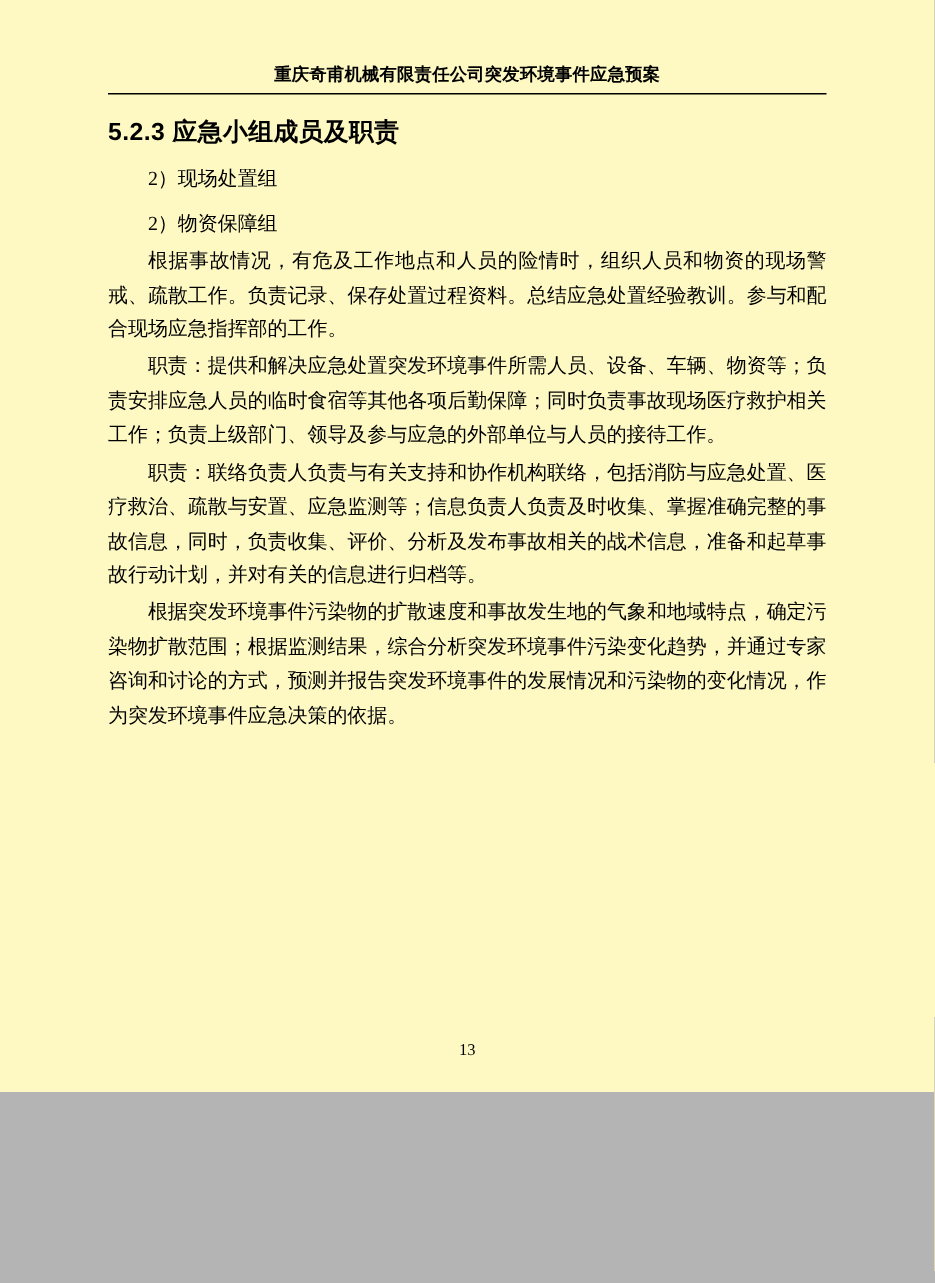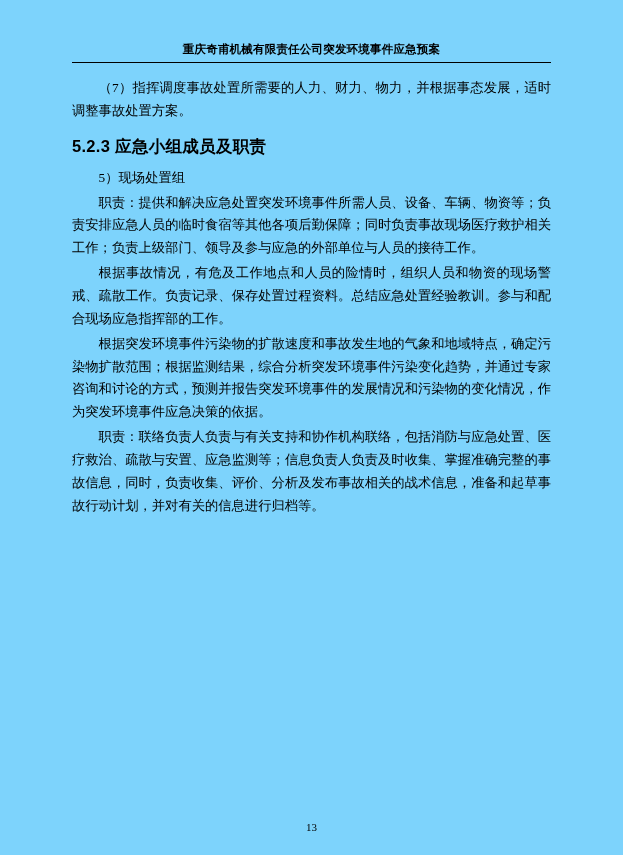--- a/index.html
+++ b/index.html
@@ -5,22 +5,22 @@
   html, body {
     margin: 0;
     padding: 0;
     background: #b4b4b4;
   }
   body {
     font-family: "Liberation Serif", serif;
   }
   .page {
     width: 623px;
-    height: 855px;
-    background: #7dd3fc;
+    height: 728px;
+    background: #fef9c3;
     position: relative;
     box-sizing: border-box;
     overflow: hidden;
     margin: 0 auto;
   }
   .content {
     position: absolute;
     left: 72px;
     right: 72px;
     top: 42px;
@@ -80,29 +80,29 @@
 </head>
 <body>
 
 <div class="page">
 
   <div class="content">
 
     <div class="header">重庆奇甫机械有限责任公司突发环境事件应急预案</div>
     <div class="header-rule"></div>
 
-    <p class="indent2">（7）指挥调度事故处置所需要的人力、财力、物力，并根据事态发展，适时调整事故处置方案。</p>
 
     <h2 class="section">5.2.3 应急小组成员及职责</h2>
 
-    <p class="subhead">5）现场处置组</p>
+    <p class="subhead">2）现场处置组</p>
 
+    <p class="subhead">2）物资保障组</p>
+    <p class="para">根据事故情况，有危及工作地点和人员的险情时，组织人员和物资的现场警戒、疏散工作。负责记录、保存处置过程资料。总结应急处置经验教训。参与和配合现场应急指挥部的工作。</p>
     <p class="para">职责：提供和解决应急处置突发环境事件所需人员、设备、车辆、物资等；负责安排应急人员的临时食宿等其他各项后勤保障；同时负责事故现场医疗救护相关工作；负责上级部门、领导及参与应急的外部单位与人员的接待工作。</p>
-    <p class="para">根据事故情况，有危及工作地点和人员的险情时，组织人员和物资的现场警戒、疏散工作。负责记录、保存处置过程资料。总结应急处置经验教训。参与和配合现场应急指挥部的工作。</p>
 
+    <p class="para">职责：联络负责人负责与有关支持和协作机构联络，包括消防与应急处置、医疗救治、疏散与安置、应急监测等；信息负责人负责及时收集、掌握准确完整的事故信息，同时，负责收集、评价、分析及发布事故相关的战术信息，准备和起草事故行动计划，并对有关的信息进行归档等。</p>
     <p class="para">根据突发环境事件污染物的扩散速度和事故发生地的气象和地域特点，确定污染物扩散范围；根据监测结果，综合分析突发环境事件污染变化趋势，并通过专家咨询和讨论的方式，预测并报告突发环境事件的发展情况和污染物的变化情况，作为突发环境事件应急决策的依据。</p>
-    <p class="para">职责：联络负责人负责与有关支持和协作机构联络，包括消防与应急处置、医疗救治、疏散与安置、应急监测等；信息负责人负责及时收集、掌握准确完整的事故信息，同时，负责收集、评价、分析及发布事故相关的战术信息，准备和起草事故行动计划，并对有关的信息进行归档等。</p>
 
   </div>
 
   <div class="footer">13</div>
 
 </div>
 
 </body></html>

